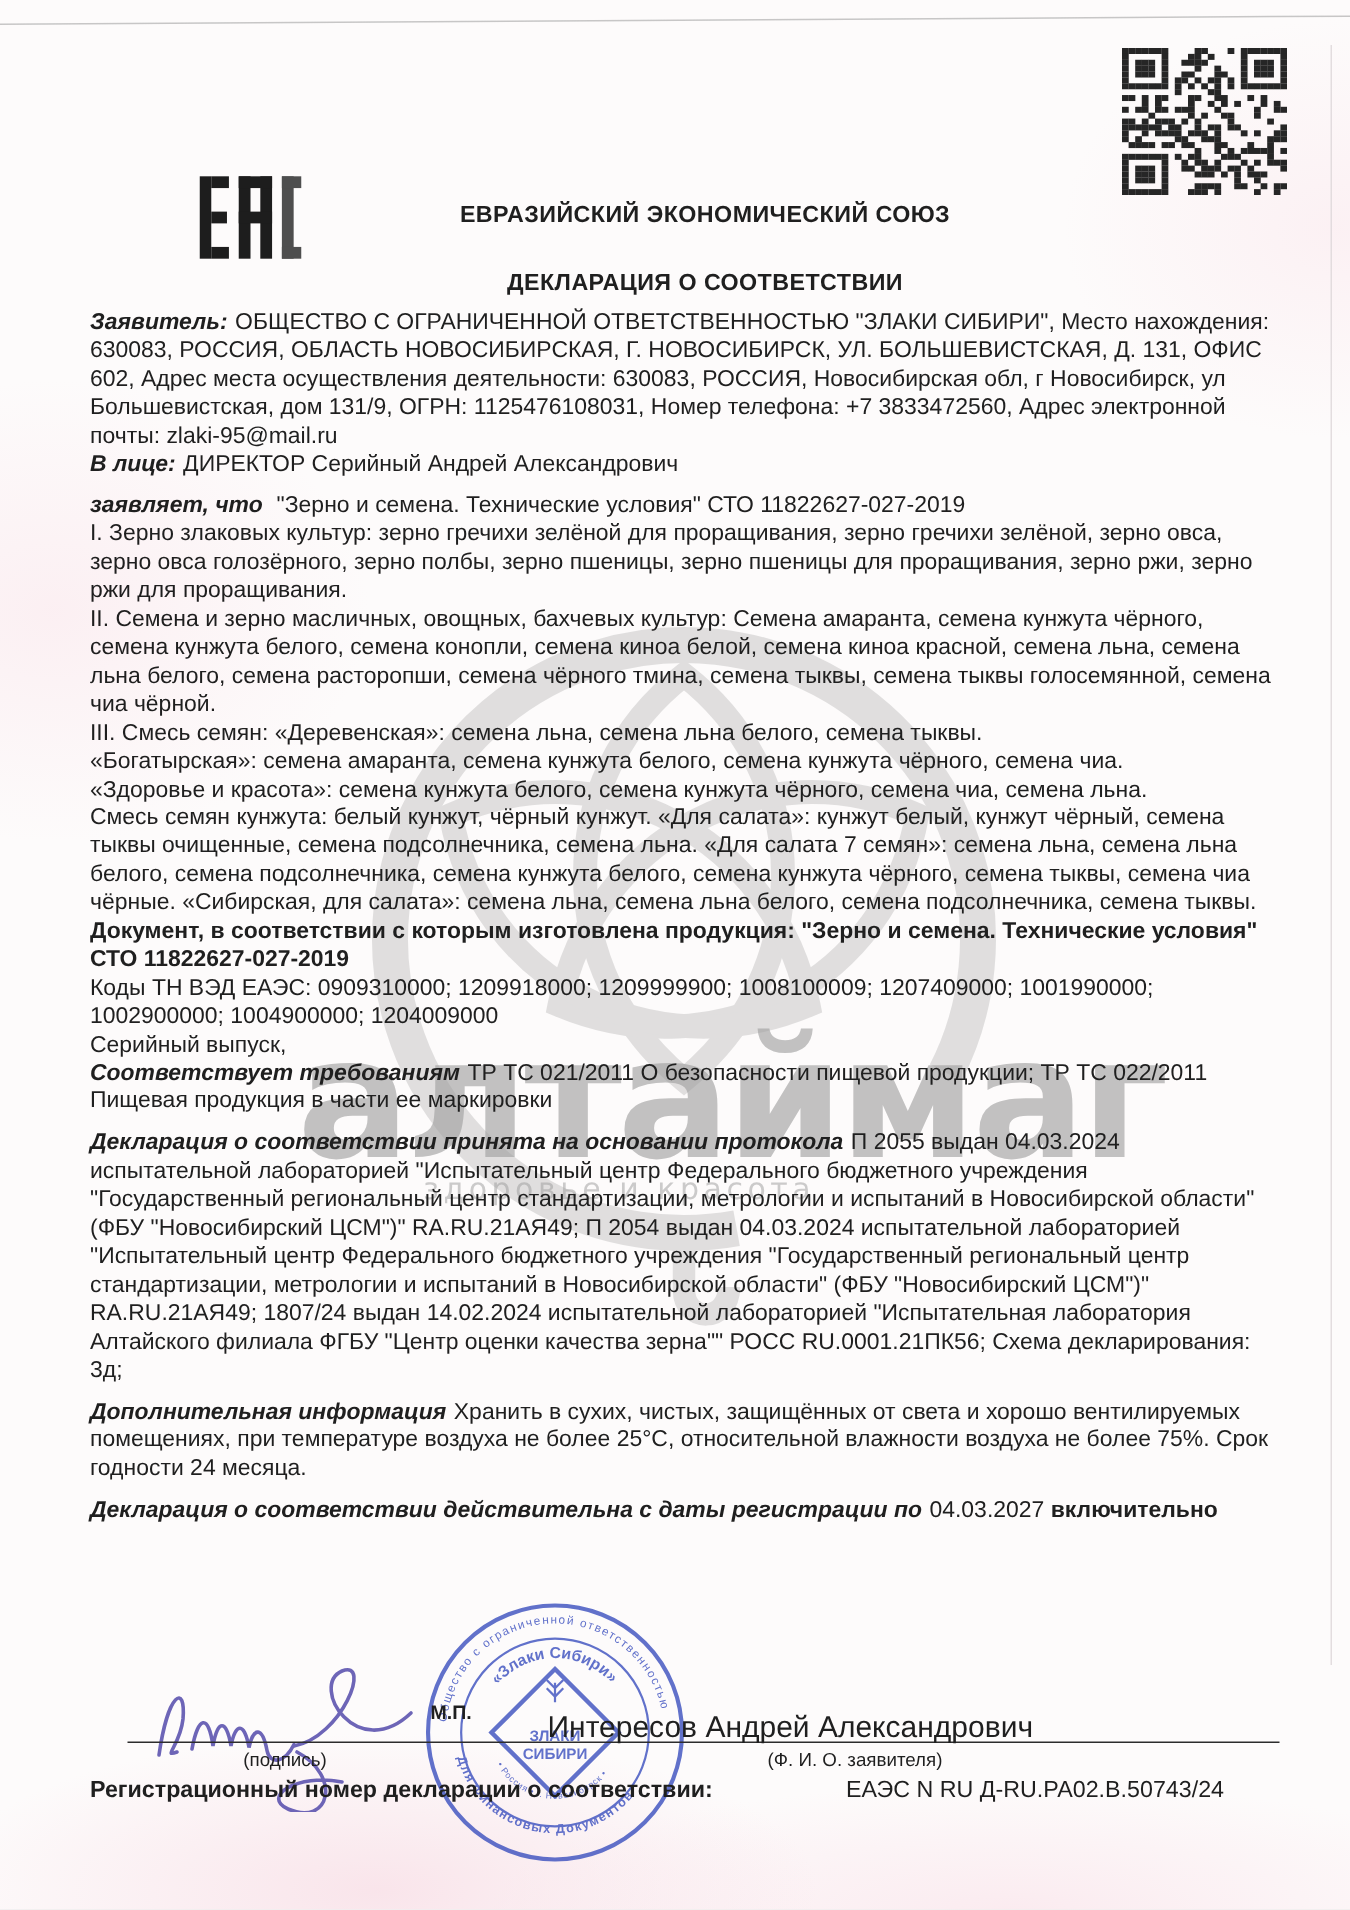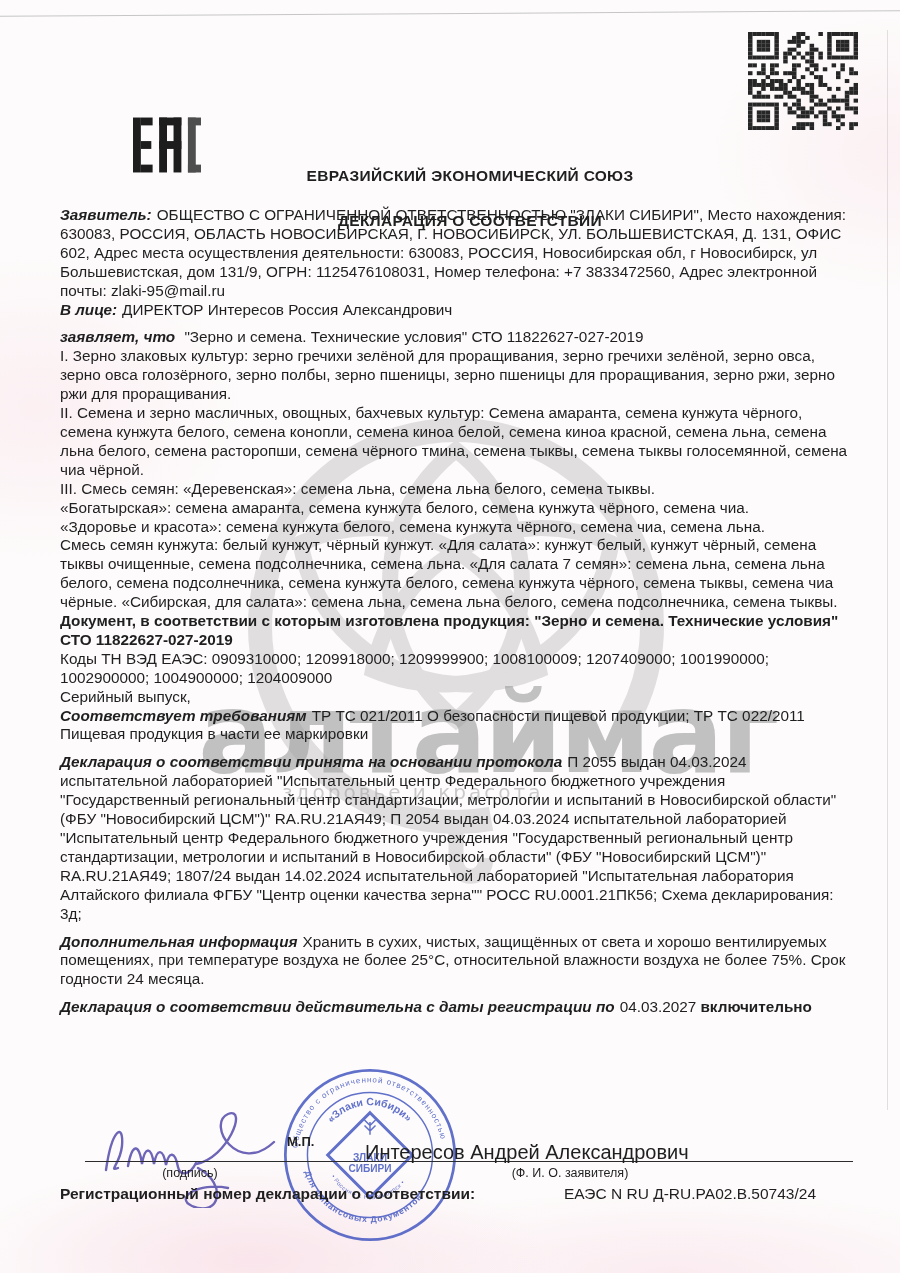--- a/index.html
+++ b/index.html
@@ -11,21 +11,21 @@
       radial-gradient(ellipse 300px 220px at 4% 32%, rgba(250,228,234,.5), rgba(250,228,234,0) 70%),
       radial-gradient(ellipse 260px 200px at 99% 12%, rgba(250,228,234,.45), rgba(250,228,234,0) 70%),
       #fdfbfb;
     font-family:"Liberation Sans", sans-serif;color:#1f1f1f;
   }
   .scan-top{position:absolute;left:-6px;top:13px;width:912px;height:0;border-top:1.6px solid #b9b9b9;transform:rotate(-0.35deg);opacity:.8;}
   .scan-right{position:absolute;left:887px;top:30px;width:0;height:1080px;border-left:1.4px solid #dcd6d8;opacity:.8;}
   .eac{position:absolute;left:133px;top:116px;}
   .qr{position:absolute;left:748px;top:32px;}
   .titles{position:absolute;left:60px;top:136px;width:820px;text-align:center;}
-  .titles .t{font-weight:bold;font-size:15.5px;letter-spacing:.3px;line-height:1;margin-top:32px;}
+  .titles .t{font-weight:bold;font-size:15.5px;letter-spacing:.3px;line-height:1;}
   .titles .t + .t{margin-top:29px;}
   .body{position:absolute;left:60px;top:206px;width:798px;font-size:15.3px;line-height:18.9px;}
   .body p{margin:0;}
   .body p.gap{margin-top:9px;}
   b.lead{margin-right:5px;font-style:italic;}
   .wm-emblem{position:absolute;left:228px;top:398px;opacity:.26;pointer-events:none;}
   .wm-brand{position:absolute;left:198px;top:668px;width:540px;font-size:112px;font-weight:bold;
     color:#9f9f9f;opacity:.62;letter-spacing:-3px;pointer-events:none;font-family:"DejaVu Sans",sans-serif;}
   .wm-tag{position:absolute;left:282px;top:780px;font-size:20px;color:#9b9b9b;opacity:.5;letter-spacing:3px;pointer-events:none;font-family:"DejaVu Sans",sans-serif;}
   .stamp{position:absolute;left:278px;top:1063px;opacity:.82;}
@@ -367,21 +367,21 @@
       <path d="M228 52 C 140 120 140 250 228 322 C 316 250 316 120 228 52 Z" stroke-width="16" transform="rotate(-62 228 228)"></path>
       <path d="M228 424 L 228 462 c 0 22 30 22 30 -2" stroke-width="15"></path>
     </g>
   </svg>
 
   <div class="wm-brand">алтаймаг</div>
   <div class="wm-tag">здоровье и красота</div>
 
   <div class="body">
     <p><b class="lead">Заявитель:</b><span>ОБЩЕСТВО С ОГРАНИЧЕННОЙ ОТВЕТСТВЕННОСТЬЮ "ЗЛАКИ СИБИРИ", Место нахождения: 630083, РОССИЯ, ОБЛАСТЬ НОВОСИБИРСКАЯ, Г. НОВОСИБИРСК, УЛ. БОЛЬШЕВИСТСКАЯ, Д. 131, ОФИС 602, Адрес места осуществления деятельности: 630083, РОССИЯ, Новосибирская обл, г Новосибирск, ул Большевистская, дом 131/9, ОГРН: 1125476108031, Номер телефона: +7 3833472560, Адрес электронной почты: zlaki-95@mail.ru</span></p>
-    <p><b class="lead">В лице:</b><span>ДИРЕКТОР Интересов Россия Александрович</span></p>
+    <p><b class="lead">В лице:</b><span>ДИРЕКТОР Серийный Андрей Александрович</span></p>
     <p class="gap"><b class="lead">заявляет, что</b>&nbsp;<span>"Зерно и семена. Технические условия" СТО 11822627-027-2019</span></p>
     <p><span>I. Зерно злаковых культур: зерно гречихи зелёной для проращивания, зерно гречихи зелёной, зерно овса, зерно овса голозёрного, зерно полбы, зерно пшеницы, зерно пшеницы для проращивания, зерно ржи, зерно ржи для проращивания.</span></p>
     <p><span>II. Семена и зерно масличных, овощных, бахчевых культур: Семена амаранта, семена кунжута чёрного, семена кунжута белого, семена конопли, семена киноа белой, семена киноа красной, семена льна, семена льна белого, семена расторопши, семена чёрного тмина, семена тыквы, семена тыквы голосемянной, семена чиа чёрной.</span></p>
     <p><span>III. Смесь семян: «Деревенская»: семена льна, семена льна белого, семена тыквы.</span></p>
     <p><span>«Богатырская»: семена амаранта, семена кунжута белого, семена кунжута чёрного, семена чиа.</span></p>
     <p><span>«Здоровье и красота»: семена кунжута белого, семена кунжута чёрного, семена чиа, семена льна.</span></p>
     <p><span>Смесь семян кунжута: белый кунжут, чёрный кунжут. «Для салата»: кунжут белый, кунжут чёрный, семена тыквы очищенные, семена подсолнечника, семена льна. «Для салата 7 семян»: семена льна, семена льна белого, семена подсолнечника, семена кунжута белого, семена кунжута чёрного, семена тыквы, семена чиа чёрные. «Сибирская, для салата»: семена льна, семена льна белого, семена подсолнечника, семена тыквы.</span></p>
     <p><b><span class="lead">Документ, в соответствии с которым изготовлена продукция:</span> <span>"Зерно и семена. Технические условия" СТО 11822627-027-2019</span></b></p>
     <p><span>Коды ТН ВЭД ЕАЭС: 0909310000; 1209918000; 1209999900; 1008100009; 1207409000; 1001990000; 1002900000; 1004900000; 1204009000</span></p>
     <p><span>Серийный выпуск,</span></p>

